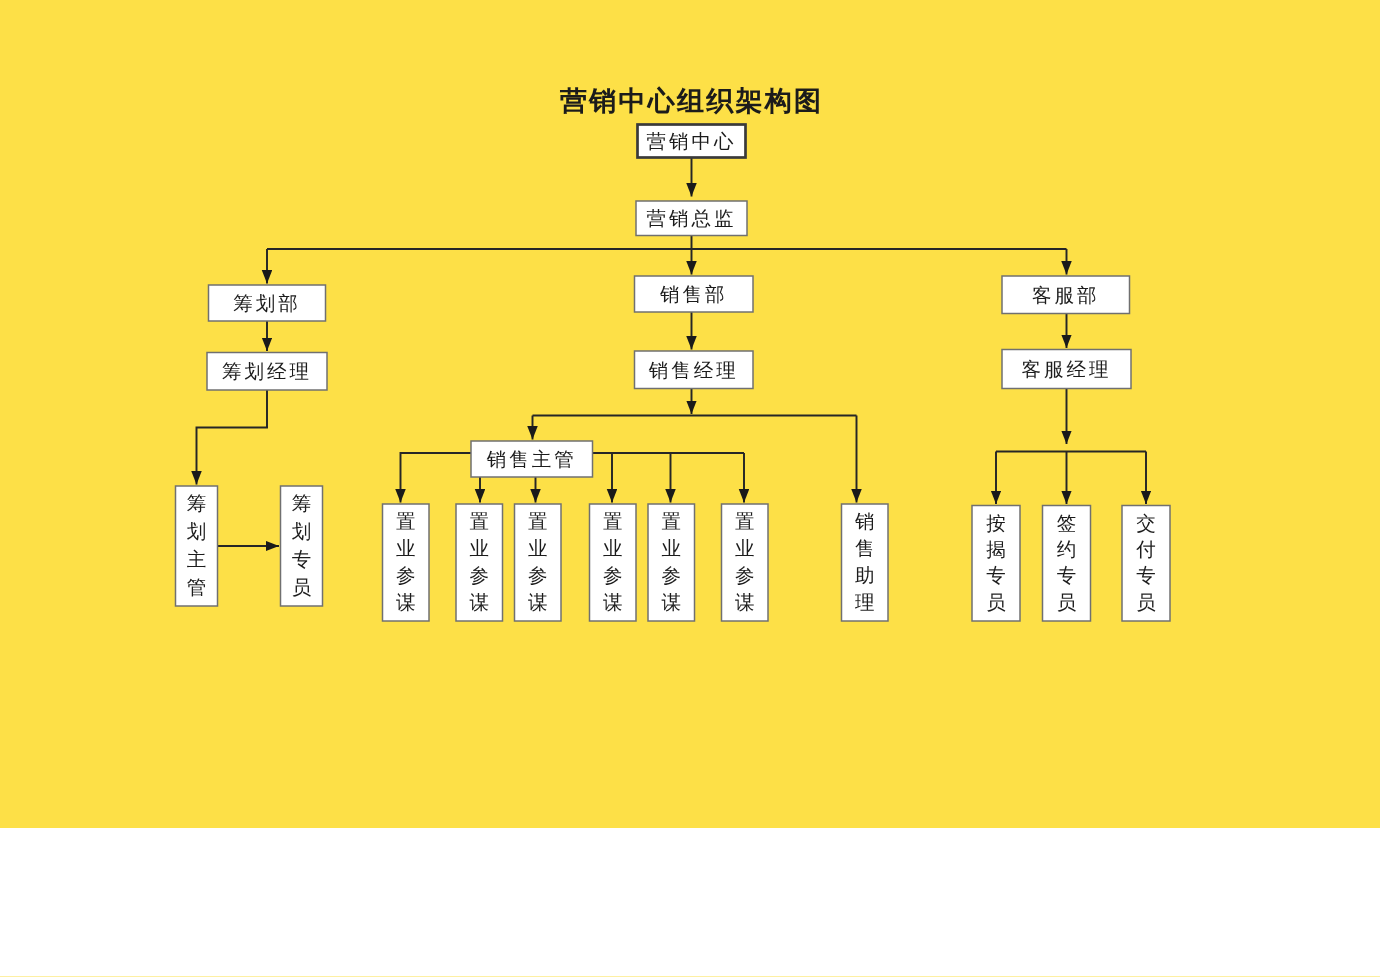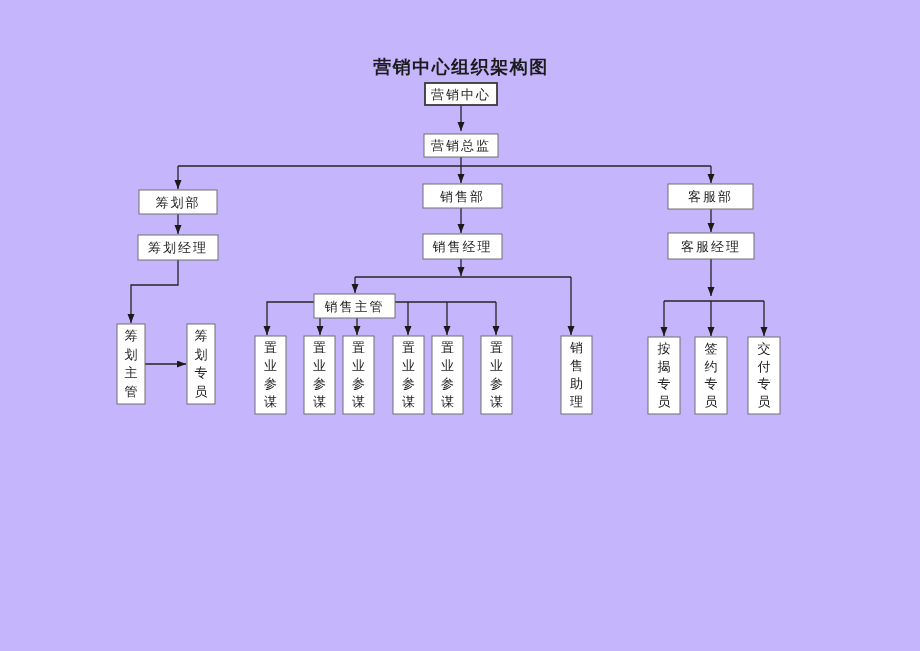--- a/index.html
+++ b/index.html
@@ -1,19 +1,19 @@
 <!DOCTYPE html>
 <html><head>
 <meta charset="utf-8">
 <style>
   html,body{margin:0;padding:0;background:#ffffff;}
   .page{
     position:relative;
-    width:920px;height:651px;
-    background:#c4b5fd;
+    width:920px;height:552px;
+    background:#fde047;
     font-family:"Liberation Serif","DejaVu Serif",serif;
     overflow:hidden;
   }
   svg{display:block;}
   .org-title{
     font-size:18px;
     font-weight:bold;
     letter-spacing:1.5px;
     fill:#1b1b1b;
   }

